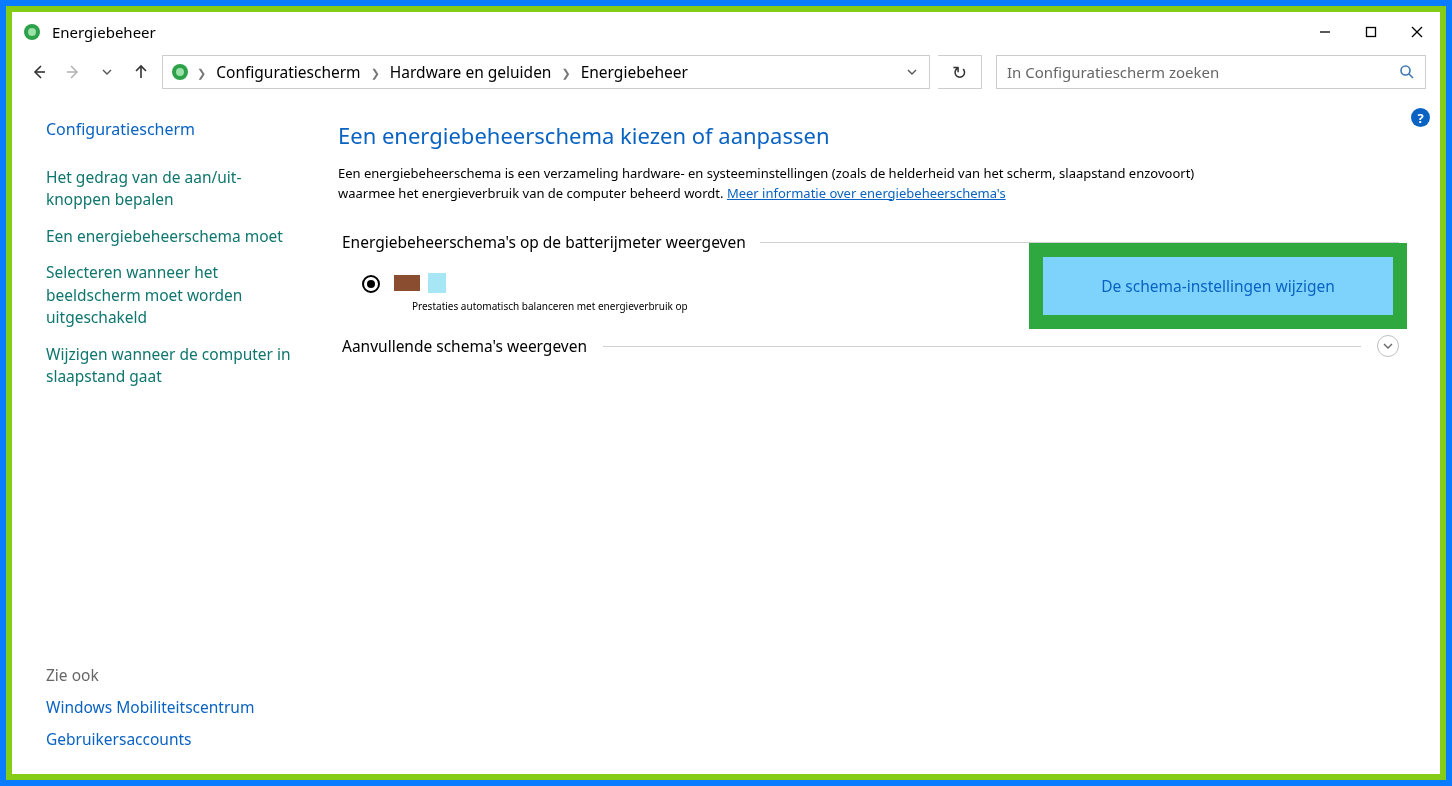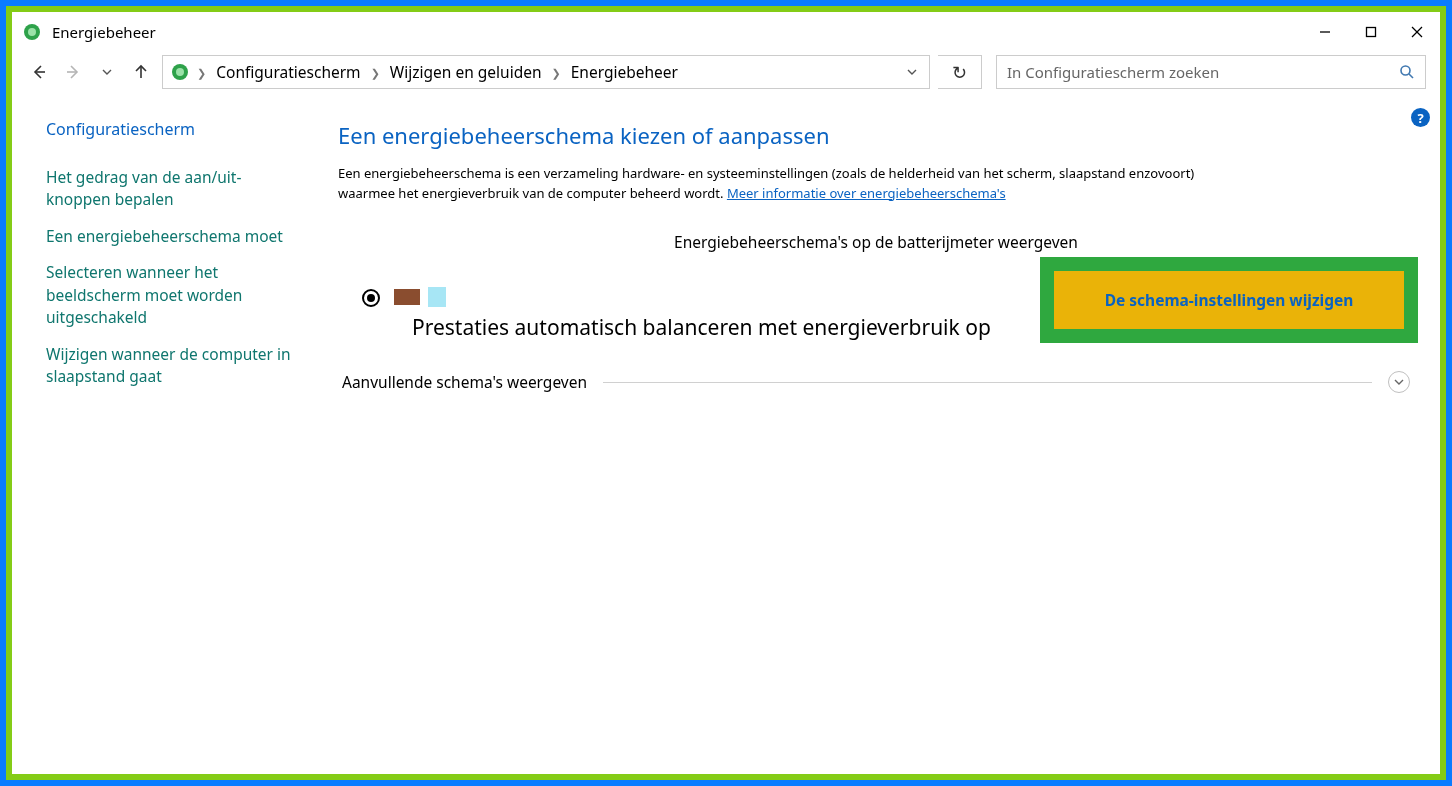--- a/index.html
+++ b/index.html
@@ -33,38 +33,38 @@
 
 
 .sidebar { width:300px; padding:22px 10px 18px 34px; display:flex; flex-direction:column; position:relative; }
 .sidebar .cp-home { color:#0a63c2; font-size:16px; margin-bottom:26px; }
 .side-link { color:#0f766e; font-size:15.5px; line-height:1.45; margin-bottom:14px; position:relative; cursor:pointer; }
 .side-bottom { position:absolute; bottom:14px; left:34px; }
 .side-bottom .sa { display:block; font-size:15.5px; color:#0a63c2; margin-bottom:10px; cursor:pointer; }
 .side-bottom .sa.muted { color:#666; cursor:default; }
 
 
-.main { flex:1; padding:24px 30px 10px 26px; }
+.main { flex:1; padding:24px 41px 10px 26px; }
 .main h1 { color:#0a63c2; font-weight:400; font-size:22px; margin-bottom:14px; }
 .desc { font-size:13px; color:#000; line-height:1.5; max-width:860px; }
 .desc a { color:#0a63c2; text-decoration:underline; }
 .section-label { font-size:15.5px; color:#000; margin:28px 0 18px 4px; }
 .section-line { display:flex; align-items:center; gap:14px; }
 .section-line .rule { flex:1; height:1px; background:#d0d0d0; }
 
 
 .plan-area { position:relative; margin-left:24px; }
 .plan-row { display:flex; align-items:flex-start; gap:14px; }
 .radio { width:18px; height:18px; border:2px solid #000; border-radius:50%; display:flex; align-items:center; justify-content:center; margin-top:2px; }
 .radio .dot { width:8px; height:8px; background:#000; border-radius:50%; }
 .plan-name-area { display:flex; align-items:center; gap:8px; }
 .swatch1 { width:26px; height:16px; background:#8a4d2f; }
 .swatch2 { width:18px; height:20px; background:#a7e6f5; }
-.plan-desc { font-size:21px; color:#000; margin:6px 0 0 50px; }
-.highlight-box { position:absolute; top:-30px; right:-8px; width:378px; height:86px; border:14px solid #2fa83f; background:#eab308; display:flex; align-items:center; justify-content:center;font-weight:bold; }
+.plan-desc { font-size:10px; color:#000; margin:6px 0 0 50px; }
+.highlight-box { position:absolute; top:-30px; right:-8px; width:378px; height:86px; border:14px solid #2fa83f; background:#7dd3fc; display:flex; align-items:center; justify-content:center; }
 .highlight-box a { color:#0a63c2; font-size:15.5px; text-decoration:none; }
 
 
 .expand-btn { width:22px; height:22px; border:1px solid #c0c0c0; border-radius:50%; display:flex; align-items:center; justify-content:center; color:#666; font-size:11px; }
 
 svg { display:block; }
 </style>
 </head>
 <body>
 
@@ -123,21 +123,21 @@
     <div class="addr">
       <span class="addr-icon">
         <svg width="20" height="20" viewBox="0 0 20 20">
             <circle cx="10" cy="10" r="8" fill="#2ea24a"></circle>
             <circle cx="10" cy="10" r="4" fill="#9be2a8"></circle>
           </svg>
       </span>
       <span class="chev">❯</span>
       <span class="crumb">Configuratiescherm</span>
       <span class="chev">❯</span>
-      <span class="crumb">Wijzigen en geluiden</span>
+      <span class="crumb">Hardware en geluiden</span>
       <span class="chev">❯</span>
       <span class="crumb">Energiebeheer</span>
       <span class="addr-drop">
         <svg width="10" height="10" viewBox="0 0 10 10">
             <path d="M1 3 L5 7 L9 3" fill="none" stroke="#555" stroke-width="1.4"></path>
           </svg>
       </span>
     </div>
     <div class="refresh">↻</div>
     <div class="search">
@@ -154,29 +154,34 @@
   <div class="body">
     <div class="help-bubble">?</div>
 
     <div class="sidebar">
       <div class="cp-home">Configuratiescherm</div>
       <div class="side-link">Het gedrag van de aan/uit-knoppen bepalen</div>
       <div class="side-link">Een energiebeheerschema moet</div>
       <div class="side-link">Selecteren wanneer het beeldscherm moet worden uitgeschakeld</div>
       <div class="side-link">Wijzigen wanneer de computer in slaapstand gaat</div>
 
+      <div class="side-bottom">
+        <span class="sa muted">Zie ook</span>
+        <span class="sa">Windows Mobiliteitscentrum</span>
+        <span class="sa">Gebruikersaccounts</span>
+      </div>
     </div>
 
     <div class="main">
       <h1>Een energiebeheerschema kiezen of aanpassen</h1>
       <p class="desc">
         <span>Een energiebeheerschema is een verzameling hardware- en systeeminstellingen (zoals de helderheid van het scherm, slaapstand enzovoort) waarmee het energieverbruik van de computer beheerd wordt. </span><a href="#">Meer informatie over energiebeheerschema's</a>
       </p>
 
-      <div class="section-line" style="margin:28px 0 8px 4px;flex-direction:column;">
+      <div class="section-line" style="margin:28px 0 8px 4px;">
         <span class="section-label" style="margin:0;">Energiebeheerschema's op de batterijmeter weergeven</span>
         <span class="rule"></span>
       </div>
 
       <div class="plan-area" style="margin-top:20px;">
         <div class="plan-row">
           <span class="radio">
               <span class="dot"></span>
             </span>
           <span class="plan-name-area">
@@ -184,21 +189,21 @@
             <span class="swatch2"></span>
           </span>
         </div>
         <div class="plan-desc">Prestaties automatisch balanceren met energieverbruik op</div>
 
         <div class="highlight-box">
           <a href="#">De schema-instellingen wijzigen</a>
         </div>
       </div>
 
-      <div class="section-line" style="margin:30px 0 0 4px;gap:16px;">
+      <div class="section-line" style="margin:22px 0 0 4px;gap:16px;">
         <span class="section-label" style="margin:0;">Aanvullende schema's weergeven</span>
         <span class="rule"></span>
         <span class="expand-btn">
           <svg width="10" height="10" viewBox="0 0 10 10">
               <path d="M1 3 L5 7 L9 3" fill="none" stroke="#666" stroke-width="1.4"></path>
             </svg>
         </span>
       </div>
 
     </div>

